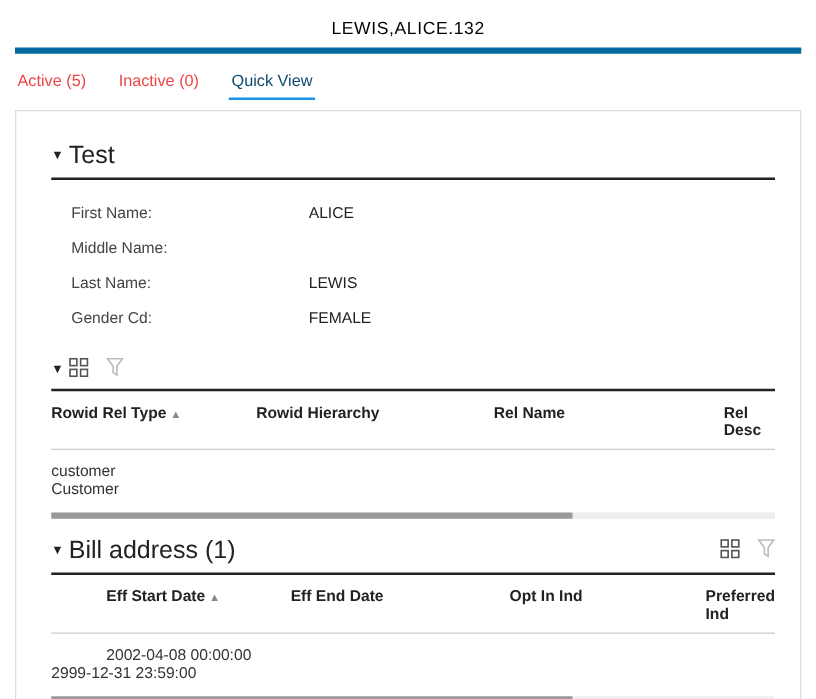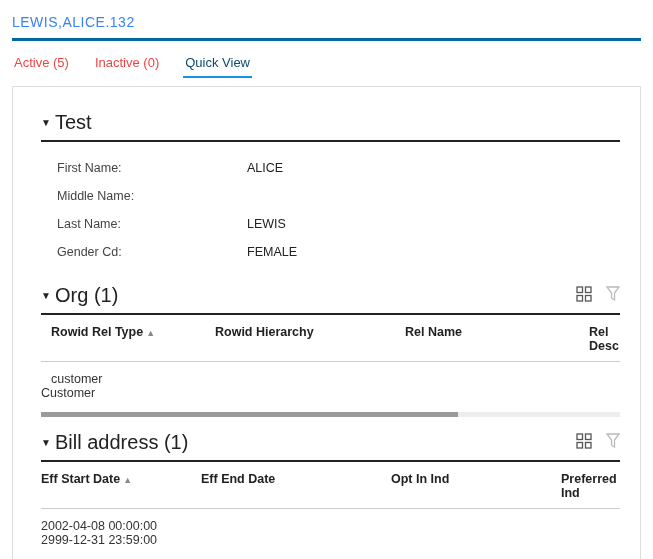--- a/index.html
+++ b/index.html
@@ -7,24 +7,25 @@
     font-family: "Segoe UI", Arial, sans-serif;
     font-size: 13px;
     color: #333;
     background: #fff;
     width: 653px;
     padding: 10px 12px;
   }
   .page-title {
     font-size: 14px;
     font-weight: 400;
-    color: #3b82f6;
+    color: #000000;
     letter-spacing: 0.5px;
     padding: 4px 0 8px 0;
-    border-bottom: 3px solid #0369a1;
+    border-bottom: 5px solid #0369a1;
+    text-align: center;
   }
   .tabs {
     display: flex;
     gap: 22px;
     padding: 10px 0 0 0;
     font-size: 13px;
   }
   .tab {
     padding: 4px 2px 6px 2px;
     cursor: pointer;
@@ -101,26 +102,26 @@
   .trow {
     display: flex;
     padding: 10px 0;
     flex-direction: column;
   }
   .td {
     font-size: 12.5px;
     color: #333;
   }
   
-  .org .c1 { width: 164px; margin-left: 10px; }
+  .org .c1 { width: 164px; }
   .org .c2 { width: 190px; }
   .org .c3 { width: 184px; }
   .org .c4 { flex: 1; }
   
-  .bill .c1 { width: 160px; }
+  .bill .c1 { width: 160px; margin-left: 44px; }
   .bill .c2 { width: 190px; }
   .bill .c3 { width: 170px; }
   .bill .c4 { flex: 1; }
   .hscroll {
     margin-top: 2px;
     margin-bottom: 10px;
   }
   .hscroll-track {
     height: 5px;
     background: #eee;
@@ -166,21 +167,20 @@
       <div class="field-value">LEWIS</div>
     </div>
     <div class="field-row">
       <div class="field-label">Gender Cd:</div>
       <div class="field-value">FEMALE</div>
     </div>
   </div>
 
   <div class="section-header">
     <span class="caret">▼</span>
-    <span class="section-title">Org (1)</span>
     <span class="section-actions">
       <span class="grid-icon">
         <svg width="16" height="16" viewBox="0 0 16 16">
             <g fill="none" stroke="#555" stroke-width="1.3">
               <rect x="1" y="1" width="5.5" height="5.5"></rect>
               <rect x="9.5" y="1" width="5.5" height="5.5"></rect>
               <rect x="1" y="9.5" width="5.5" height="5.5"></rect>
               <rect x="9.5" y="9.5" width="5.5" height="5.5"></rect>
             </g>
           </svg>

